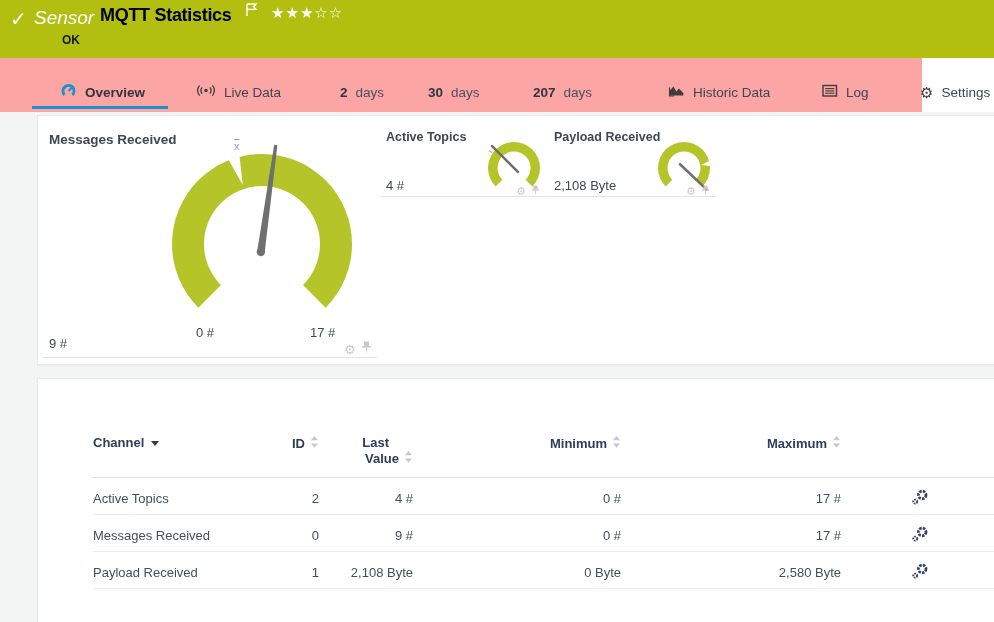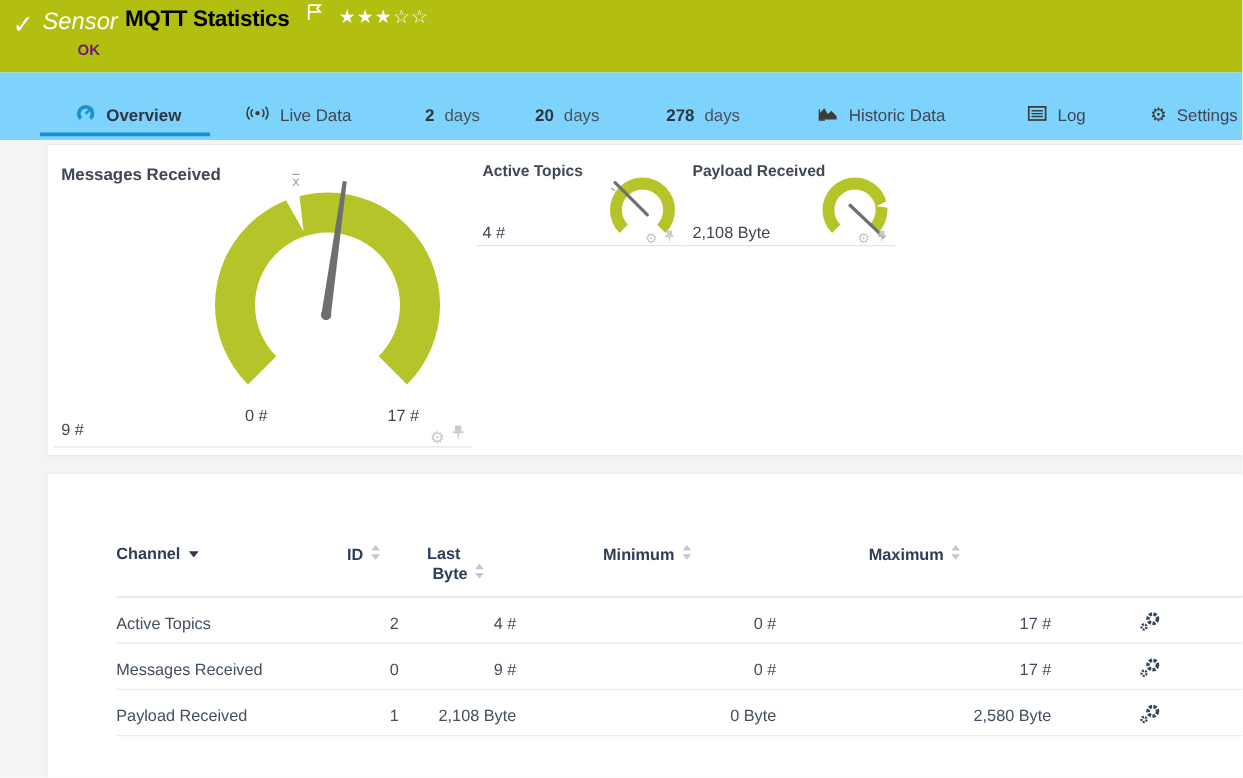--- a/index.html
+++ b/index.html
@@ -18,24 +18,24 @@
   }
   .abs{position:absolute;}
 
   
   .hdr{left:0;top:0;width:994px;height:58px;background:var(--header-bg);}
   .hdr .check{left:10px;top:7px;color:#fff;font-size:20px;font-weight:bold;}
   .hdr .kind{left:34px;top:7px;color:#fff;font-size:19px;font-style:italic;}
   .hdr .title{left:100px;top:5px;color:#000000;font-size:18px;font-weight:bold;letter-spacing:-0.3px;}
   .hdr .flag{left:245px;top:3px;}
   .hdr .stars{left:271px;top:4px;color:#fff;font-size:15px;letter-spacing:1px;cursor:pointer;}
-  .hdr .status{left:62px;top:33px;color:#701a75;font-size:12px;font-weight:bold;}
+  .hdr .status{left:62px;top:33px;color:#0f172a;font-size:12px;font-weight:bold;}
 
   
-  .tabbar{left:0;top:58px;width:994px;height:54px;background:#7dd3fc;}
+  .tabbar{left:0;top:58px;width:922px;height:54px;background:#fca5a5;}
   .tab{top:22px;height:24px;display:flex;align-items:center;gap:8px;
        font-size:13.5px;color:#3f4654;cursor:pointer;white-space:nowrap;}
   .tab b{color:#2f3642;}
   .tab .unit{color:#4a5160;}
   .tab-underline{left:32px;top:48px;width:136px;height:3px;background:var(--tab-accent);}
   .tab.active{color:#2f3642;font-weight:bold;}
 
   
   .content{left:0;top:112px;width:994px;height:510px;background:var(--content-bg);}
   .panel{background:#fff;border:1px solid #e9e9e9;box-shadow:0 1px 2px rgba(0,0,0,.04);}
@@ -50,21 +50,21 @@
   .corner-icons .gear-glyph{font-size:13px;line-height:13px;cursor:pointer;}
   .divider{height:1px;background:#e3e3e3;}
 
   .ring{fill:var(--gauge-green);}
   .needle{fill:#6f6f6f;}
   .needle-line{stroke:#6f6f6f;stroke-width:2.6;stroke-linecap:round;}
 
   
   table{border-collapse:collapse;table-layout:fixed;}
   th{font-size:13px;font-weight:bold;color:#2e3d59;vertical-align:top;
-     padding:28px 2px 10px 0;text-align:center;border-bottom:1px solid #dedede;
+     padding:28px 2px 10px 0;text-align:right;border-bottom:1px solid #dedede;
      line-height:15px;cursor:pointer;white-space:nowrap;}
   th.ch{text-align:left;padding-left:0;}
   td{font-size:13px;color:#434f5e;height:37px;border-bottom:1px solid #ececec;
      padding:4px 2px 0 0;white-space:nowrap;}
   td.num{text-align:right;}
   td.act{text-align:center;padding-top:6px;}
   .sort{display:inline-block;vertical-align:-1px;margin-left:5px;}
   .caret{display:inline-block;width:0;height:0;border-left:4.5px solid transparent;
          border-right:4.5px solid transparent;border-top:5px solid #2e3d59;
          margin-left:7px;vertical-align:1px;}
@@ -110,29 +110,29 @@
       </svg>
     </span>
     <span>Live Data</span>
   </div>
 
   <div class="abs tab" style="left:340px">
     <b>2</b>
     <span class="unit">days</span>
   </div>
   <div class="abs tab" style="left:428px">
-    <b>20</b>
+    <b>30</b>
     <span class="unit">days</span>
   </div>
   <div class="abs tab" style="left:533px">
-    <b>278</b>
+    <b>207</b>
     <span class="unit">days</span>
   </div>
 
-  <div class="abs tab" style="left:654px">
+  <div class="abs tab" style="left:668px">
     <span>
       <svg width="17" height="15" viewBox="0 0 17 15">
         <path d="M1.5 12.5 L1.5 8 L5.4 3.6 L8.4 8.4 L11 5.6 L15.3 10 L15.3 12.5 Z" fill="#3c3c3c"></path>
         <path d="M1.5 4.5 V13 H6" fill="none" stroke="#3c3c3c" stroke-width="1.1"></path>
       </svg>
     </span>
     <span>Historic Data</span>
   </div>
 
   <div class="abs tab" style="left:822px">
@@ -244,21 +244,21 @@
             <span>Channel</span><span class="caret"></span>
           </th>
           <th>
             <span>ID</span><span class="sort"><svg width="9" height="14" viewBox="0 0 9 14">
                   <polygon points="4.5,1 8,5.3 1,5.3" fill="#c3c7ce"></polygon>
                   <polygon points="1,8.4 8,8.4 4.5,12.7" fill="#c3c7ce"></polygon>
                 </svg></span>
           </th>
           <th>
             <div style="padding-right:24px;">Last</div>
-            <div><span>Byte</span><span class="sort"><svg width="9" height="14" viewBox="0 0 9 14">
+            <div><span>Value</span><span class="sort"><svg width="9" height="14" viewBox="0 0 9 14">
                     <polygon points="4.5,1 8,5.3 1,5.3" fill="#c3c7ce"></polygon>
                     <polygon points="1,8.4 8,8.4 4.5,12.7" fill="#c3c7ce"></polygon>
                   </svg></span></div>
           </th>
           <th>
             <span>Minimum</span><span class="sort"><svg width="9" height="14" viewBox="0 0 9 14">
                   <polygon points="4.5,1 8,5.3 1,5.3" fill="#c3c7ce"></polygon>
                   <polygon points="1,8.4 8,8.4 4.5,12.7" fill="#c3c7ce"></polygon>
                 </svg></span>
           </th>

